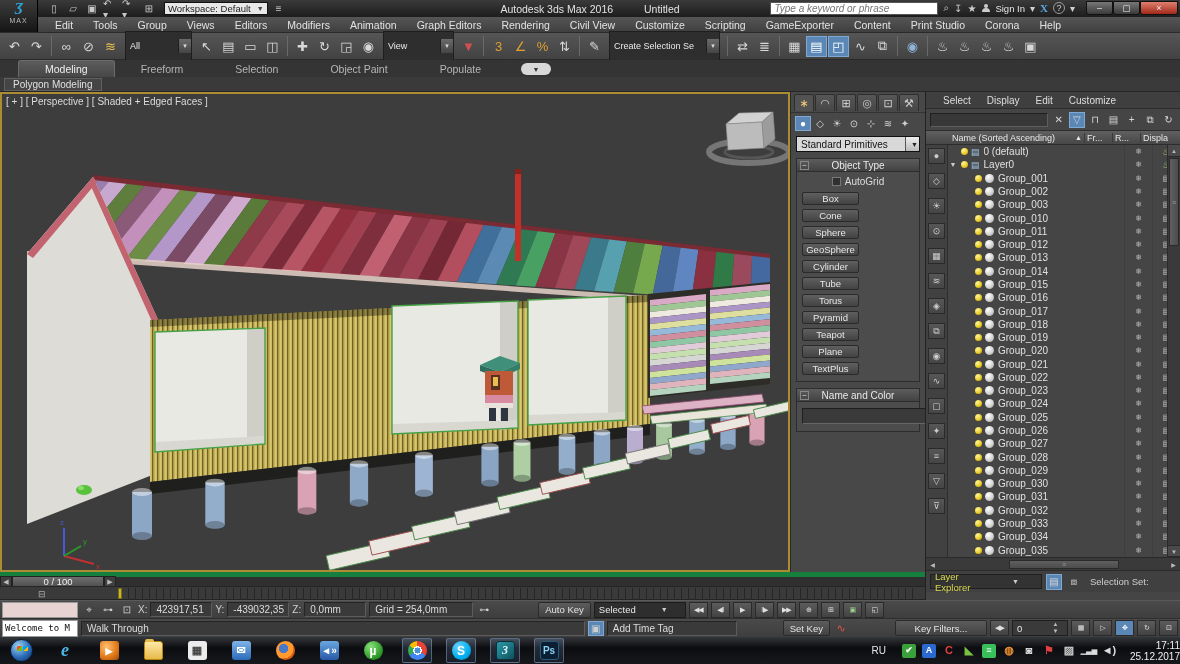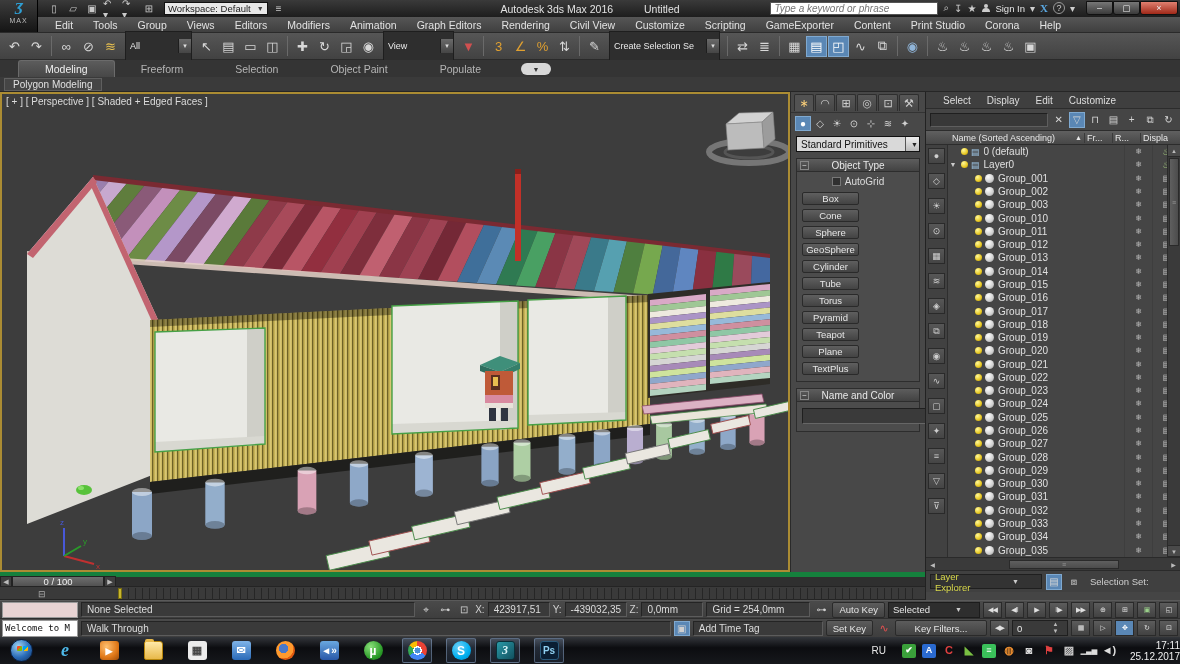--- a/index.html
+++ b/index.html
@@ -167,21 +167,21 @@
   .listener-bot { width:76px; height:17px; background:#fff; border:1px solid #999; color:#111;
     font-family:"DejaVu Sans Mono",monospace; font-size:9px; display:flex; align-items:center; padding-left:2px; flex:none; }
   .stfield { height:15px; background:#3a3a3a; border:1px solid; border-color:#242424 #5c5c5c #5c5c5c #242424;
     display:flex; align-items:center; padding:0 5px; font-size:10px; color:#dcdcdc; }
   .grow { flex:1; }
   .sico { width:16px; height:15px; display:flex; align-items:center; justify-content:center; font-size:10px; color:#cfcfcf; flex:none; }
   .sico.hl { background:#5a87b5; border:1px solid #7fa9d0; }
   .coordlab { font-size:10px; color:#d0d0d0; flex:none; }
   .coordbox { width:62px; }
   .stbtn { height:16px; background:linear-gradient(#5c5c5c,#424242); border:1px solid #2a2a2a; border-radius:2px;
-    display:flex; align-items:center; justify-content:center; padding:0 6px; font-size:9.5px; color:#e4e4e4; flex:none; }
+    display:flex; align-items:center; justify-content:center; padding:0 6px; font-size:9.5px; color:#e4e4e4; flex:none;margin-left:43px; }
   .stdd { width:92px; height:16px; background:#2e2e2e; border:1px solid #1c1c1c; display:flex; align-items:center; flex:none; }
   .stdd span { flex:1; padding-left:4px; font-size:9.5px; color:#e8e8e8; }
   .stdd .arr { width:13px; font-size:7px; color:#ccc; text-align:center; }
   .pbtn { width:19px; height:16px; background:linear-gradient(#5c5c5c,#424242); border:1px solid #2a2a2a;
     display:flex; align-items:center; justify-content:center; font-size:7px; color:#e0e0e0; letter-spacing:-1px; flex:none; }
   .framefield { width:56px; height:16px; background:#3a3a3a; border:1px solid #1f1f1f; display:flex; align-items:center; flex:none; }
   .framefield span { flex:1; padding-left:4px; font-size:9.5px; color:#e8e8e8; }
   .framefield .spin { width:9px; font-size:6px; color:#bbb; line-height:7px; text-align:center; }
   .wavy { color:#e05050; font-size:11px; }
 
@@ -997,21 +997,20 @@
         <span class="arr">▼</span>
       </div>
       <span class="exti hl">▤</span>
       <span class="exti">⧈</span>
       <span class="selset-label">Selection Set:</span>
     </div>
   </div>
 
   <div class="status1">
     <div class="listener-top"></div>
-    <div class="stfield grow">None Selected</div>
     <span class="sico">⌖</span>
     <span class="sico">⊶</span>
     <span class="sico">⊡</span>
     <span class="coordlab">X:</span>
     <div class="stfield coordbox">423917,51</div>
     <span class="coordlab">Y:</span>
     <div class="stfield coordbox">-439032,35</div>
     <span class="coordlab">Z:</span>
     <div class="stfield coordbox">0,0mm</div>
     <div class="stfield" style="width:104px">Grid = 254,0mm</div>

